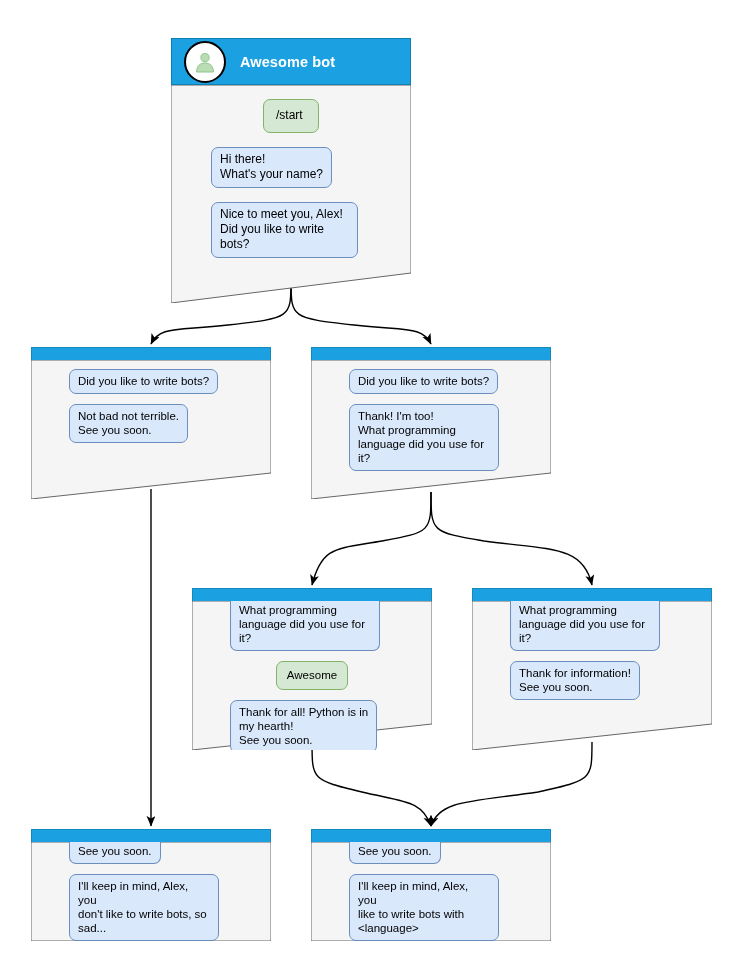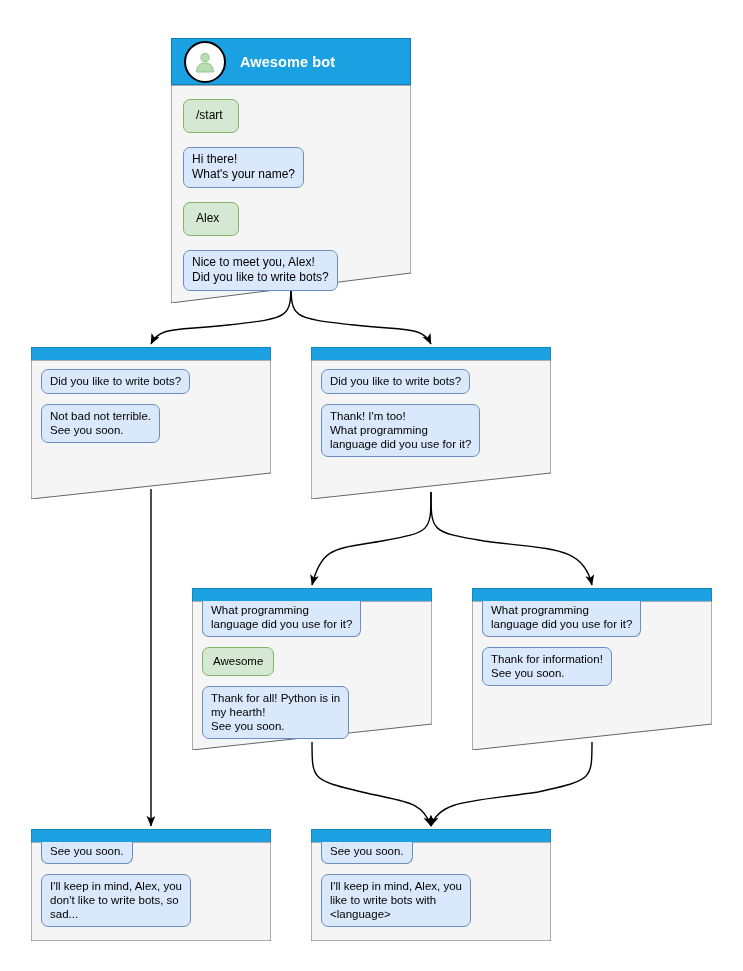--- a/index.html
+++ b/index.html
@@ -90,22 +90,22 @@
   .chat {
     position: relative;
     padding: 9px 10px 10px 10px;
     box-sizing: border-box;
     z-index: 2;
   }
   .msgrow {
     display: flex;
     margin-bottom: 10px;
   }
-  .msgrow.left  { justify-content: flex-start; }
-  .msgrow.right { justify-content: flex-start; }
+  .msgrow.left  { justify-content: flex-start; margin-left: 28px; }
+  .msgrow.right { justify-content: center; }
   .bubble {
     box-sizing: border-box;
     border-radius: 7px;
     padding: 4px 8px 5px 8px;
     font-size: 11.5px;
     line-height: 14px;
     color: #000000;
     white-space: pre-line;
     max-width: 78%;
   }
@@ -176,23 +176,20 @@
         <span class="bot-title">Awesome bot</span>
       </div>
       <div class="chat">
         <div class="msgrow right">
           <div class="bubble user">/start</div>
         </div>
         <div class="msgrow left">
           <div class="bubble bot">Hi there!
 What's your name?</div>
         </div>
-        <div class="msgrow right">
-          <div class="bubble user">Alex</div>
-        </div>
         <div class="msgrow left">
           <div class="bubble bot">Nice to meet you, Alex!
 Did you like to write bots?</div>
         </div>
       </div>
     </div>
   </div>
 
   <div class="node" id="node-no" style="left:31px; top:347px; width:240px; height:152px;">
     <svg class="node-shape" viewBox="0 0 240 152" preserveAspectRatio="none">

